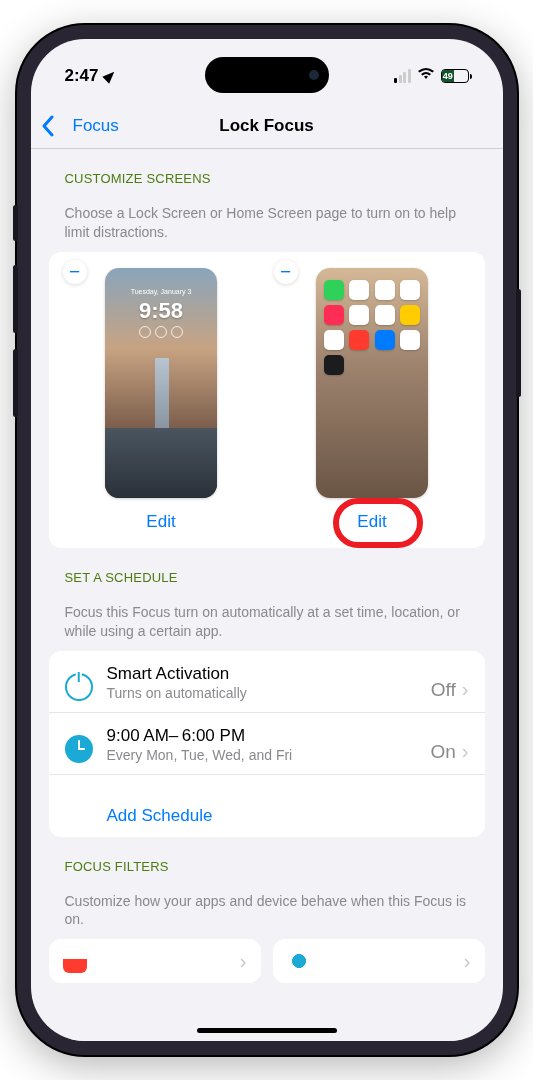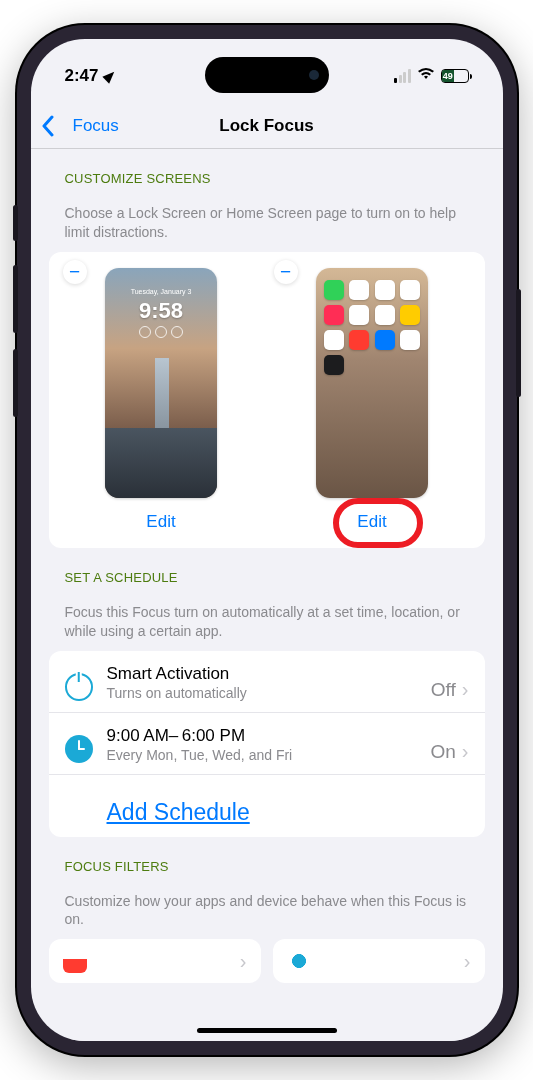--- a/index.html
+++ b/index.html
@@ -67,21 +67,21 @@
     .power-icon::after { content: ''; position: absolute; top: -3px; left: 50%; transform: translateX(-50%); width: 2.5px; height: 10px; background: #1ba9d6; box-shadow: 0 0 0 2px #fff; }
     .clock-icon { background: #1ba9d6; position: relative; }
     .clock-icon::after { content: ''; position: absolute; top: 5px; left: 50%; width: 2px; height: 10px; background: #fff; transform: translateX(-50%); border-radius: 1px; }
     .clock-icon::before { content: ''; position: absolute; top: 13px; left: 13px; width: 7px; height: 2px; background: #fff; border-radius: 1px; }
     .row-text { flex: 1; }
     .row-title { font-size: 17px; color: #000; }
     .row-sub { font-size: 14px; color: #8a8a8e; margin-top: 1px; }
     .row-value { font-size: 19px; color: #8a8a8e; margin-right: 6px; }
     .chevron { color: #c7c7cc; font-size: 20px; }
     .add-row { justify-content: flex-start; padding-left: 58px; }
-    .add-link { color: #007aff; font-size: 23px; text-decoration: underline; }
+    .add-link { color: #007aff; font-size: 17px; }
     .filters-row { display: flex; gap: 12px; margin-top: 8px; }
     .filter-card { flex: 1; background: #fff; border-radius: 12px; height: 44px; display: flex; align-items: center; justify-content: space-between; padding: 0 14px; }
     .filter-icon { width: 24px; height: 24px; border-radius: 6px; }
     .home-indicator { position: absolute; bottom: 8px; left: 50%; transform: translateX(-50%); width: 140px; height: 5px; background: #000; border-radius: 3px; z-index: 100; }
     .fade-bottom { position:absolute; bottom:0; left:0; right:0; height:2px; background:#f2f2f7; }
   </style>
 </head>
 <body>
 
 <div class="phone-frame">

